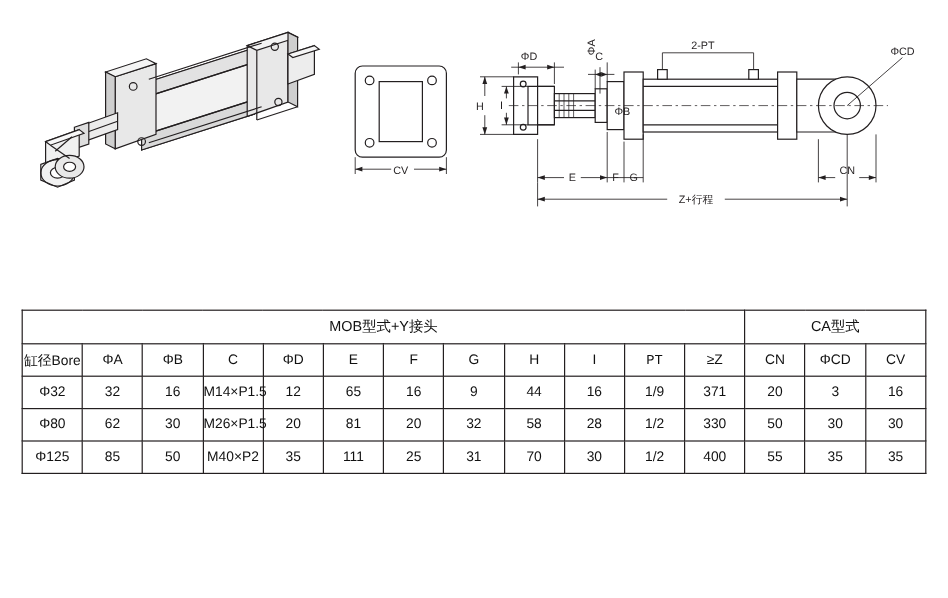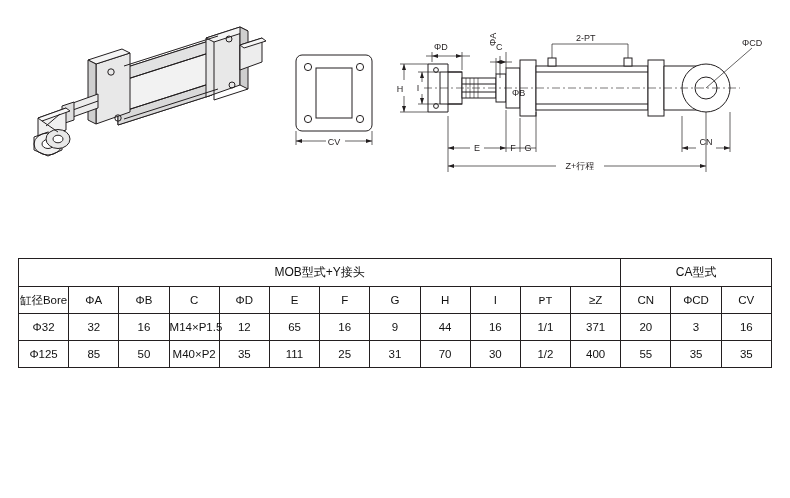--- a/index.html
+++ b/index.html
@@ -280,25 +280,42 @@
           <td>Φ32</td>
           <td>32</td>
           <td>16</td>
           <td>M14×P1.5</td>
           <td>12</td>
           <td>65</td>
           <td>16</td>
           <td>9</td>
           <td>44</td>
           <td>16</td>
-          <td>1/1</td>
+          <td>1/9</td>
           <td>371</td>
           <td>20</td>
           <td>3</td>
           <td>16</td>
+        </tr>
+      <tr>
+          <td>Φ80</td>
+          <td>62</td>
+          <td>30</td>
+          <td>M26×P1.5</td>
+          <td>20</td>
+          <td>81</td>
+          <td>20</td>
+          <td>32</td>
+          <td>58</td>
+          <td>28</td>
+          <td>1/2</td>
+          <td>330</td>
+          <td>50</td>
+          <td>30</td>
+          <td>30</td>
         </tr>
       <tr>
           <td>Φ125</td>
           <td>85</td>
           <td>50</td>
           <td>M40×P2</td>
           <td>35</td>
           <td>111</td>
           <td>25</td>
           <td>31</td>

